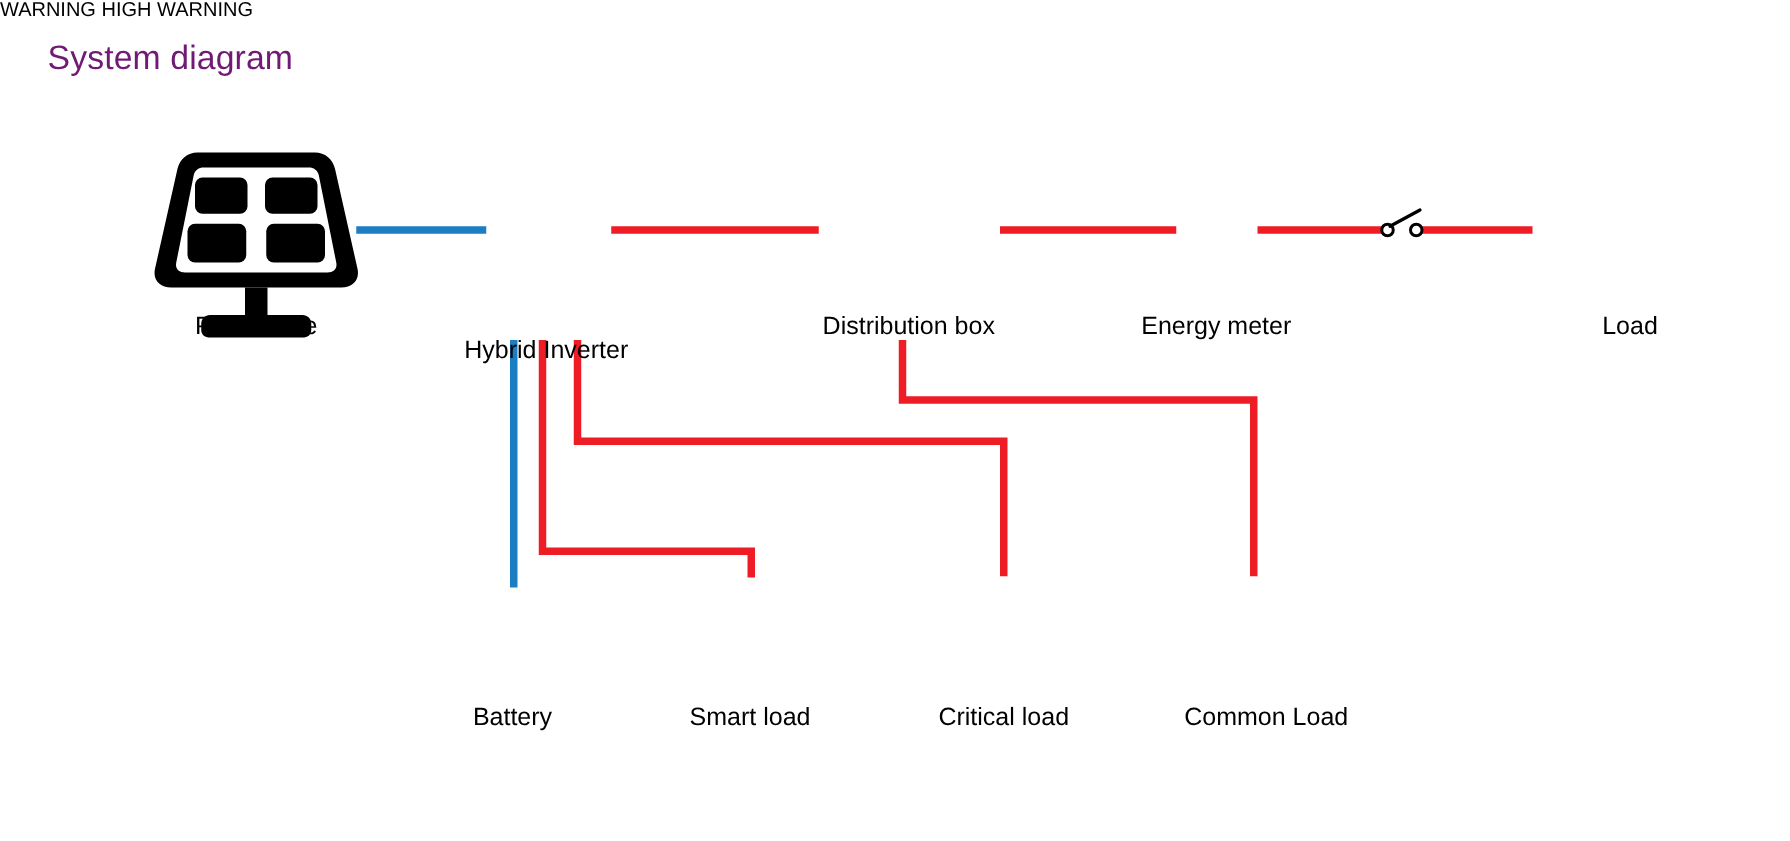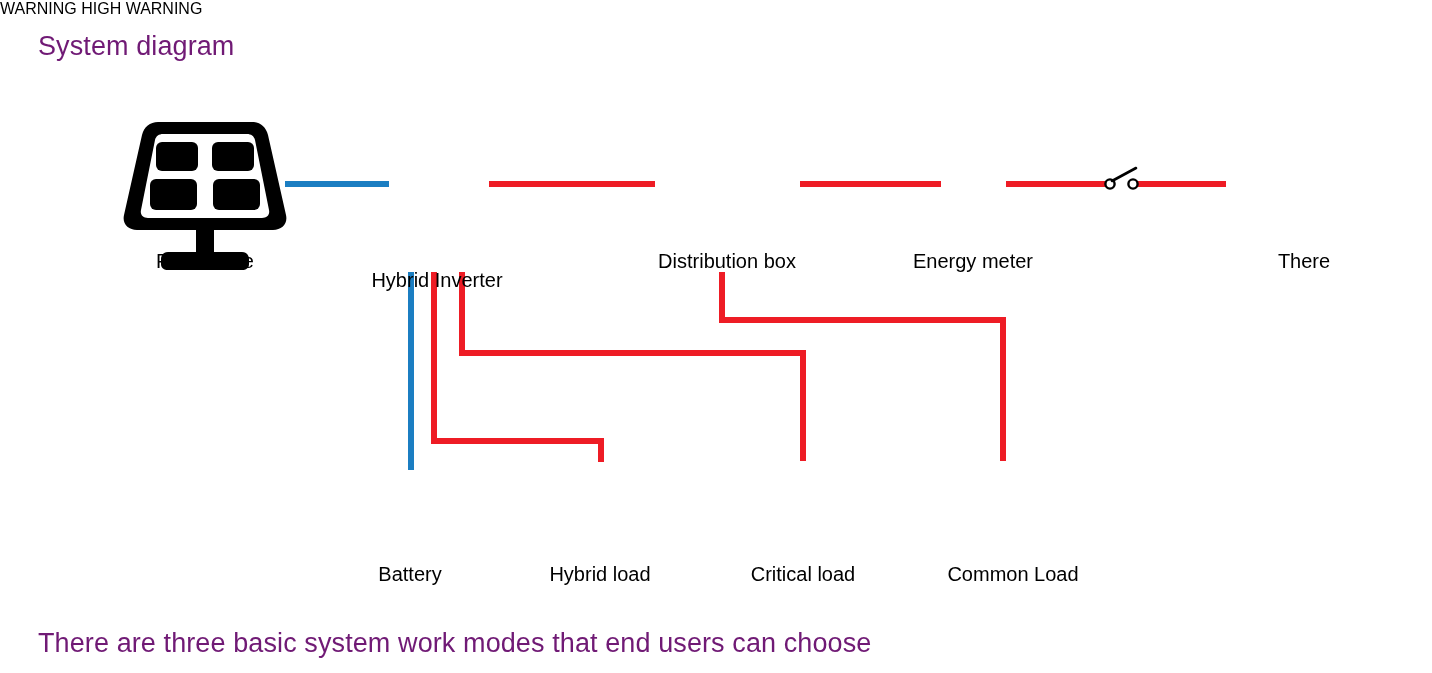--- a/index.html
+++ b/index.html
@@ -293,27 +293,26 @@
 
   
   <div class="node-label" style="left:130px; top:251px; width:150px;">PV module</div>
 
   <div class="node-label" style="left:362px; top:251px; width:150px;margin-top:19px;">Hybrid Inverter</div>
 
   <div class="node-label" style="left:652px; top:251px; width:150px;">Distribution box</div>
 
   <div class="node-label" style="left:898px; top:251px; width:150px;">Energy meter</div>
 
-  <div class="node-label" style="left:1229px; top:251px; width:150px;">There</div>
+  <div class="node-label" style="left:1229px; top:251px; width:150px;">Load</div>
 
   <div class="node-label" style="left:335px; top:564px; width:150px;">Battery</div>
 
-  <div class="node-label" style="left:525px; top:564px; width:150px;">Hybrid load</div>
+  <div class="node-label" style="left:525px; top:564px; width:150px;">Smart load</div>
 
   <div class="node-label" style="left:728px; top:564px; width:150px;">Critical load</div>
 
   <div class="node-label" style="left:938px; top:564px; width:150px;">Common Load</div>
 
   
 
-  <div class="heading" id="operation-modes-desc">There are three basic system work modes that end users can choose</div>
 
 </div>
 
 </body></html>

